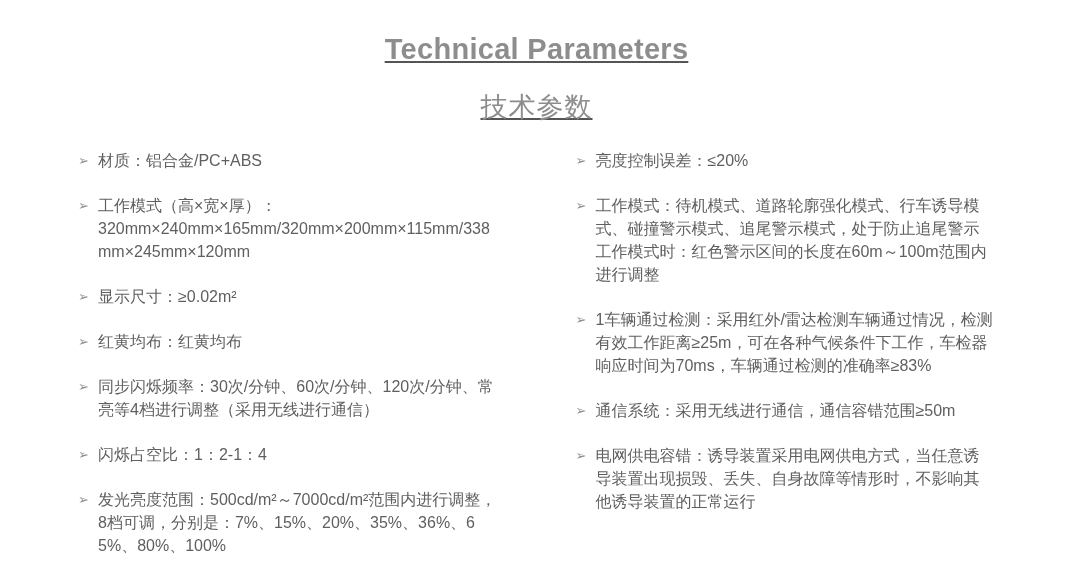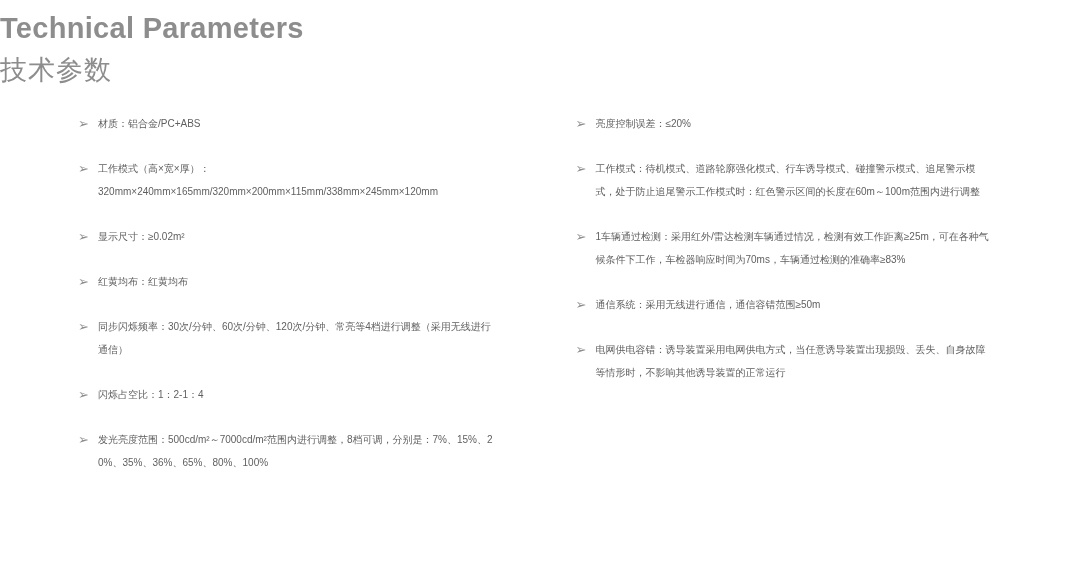--- a/index.html
+++ b/index.html
@@ -14,35 +14,36 @@
     color: #555555;
     overflow: hidden;
   }
   .page {
     position: relative;
     width: 1073px;
     height: 570px;
     box-sizing: border-box;
   }
   .header {
-    text-align: left;
-    padding-top: 11px;
+    text-align: center;
+    padding-top: 32px;
+    text-decoration: underline;
   }
   .title-en {
     font-size: 29px;
     font-weight: bold;
     color: #8d8d8d;
     letter-spacing: 0.3px;
     line-height: 1.2;
   }
   .title-cn {
     font-size: 27px;
     color: #8d8d8d;
     line-height: 1.5;
-    margin-top: 4px;
+    margin-top: 20px;
     letter-spacing: 1px;
   }
   .columns {
     display: flex;
     margin-top: 22px;
     padding: 0 78px 0 78px;
     box-sizing: border-box;
   }
   .col {
     flex: 1 1 0;
@@ -63,21 +64,21 @@
     flex: 0 0 auto;
     width: 20px;
     color: #8d8d8d;
     font-size: 13px;
     line-height: 23px;
     text-align: left;
     user-select: none;
   }
   .item-text {
     flex: 1 1 auto;
-    font-size: 10px;
+    font-size: 16px;
     line-height: 23px;
     color: #5f5f5f;
     white-space: pre-wrap;
     word-break: break-all;
   }
 </style>
 </head>
 <body>
 
 <div class="page">

